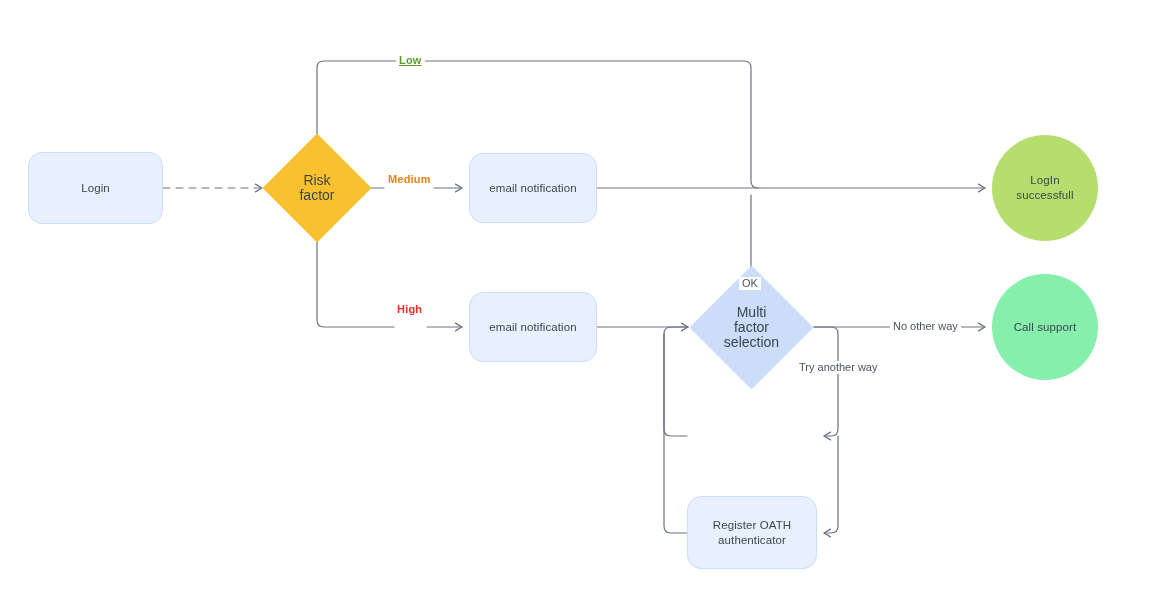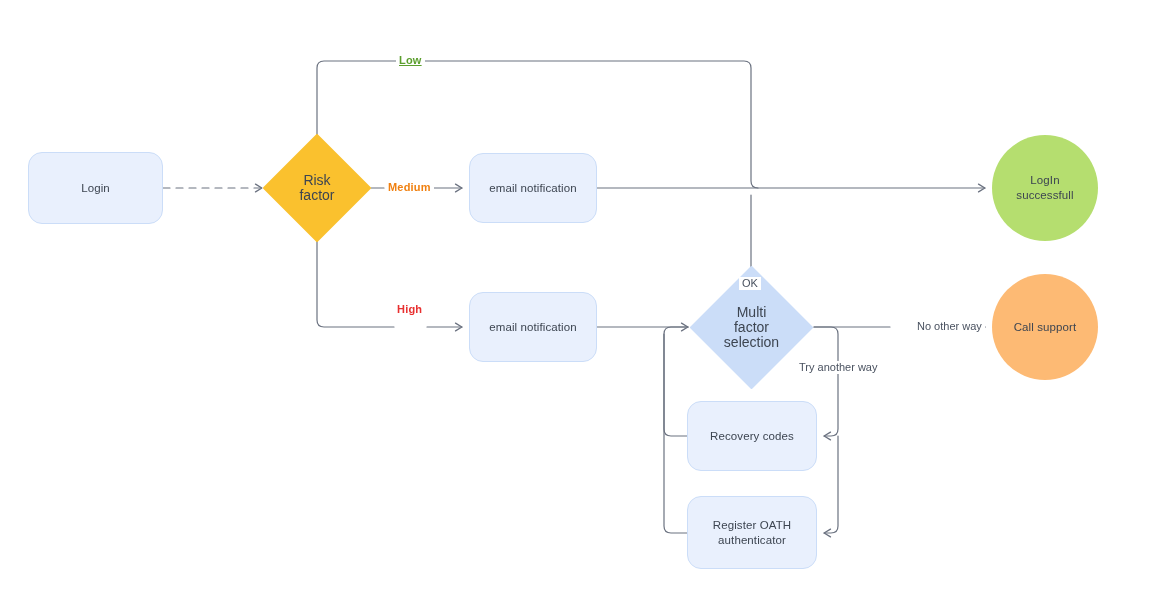--- a/index.html
+++ b/index.html
@@ -162,47 +162,44 @@
     </svg>
     <div class="diamond-label">
       <div>
         <div>Multi</div>
         <div>factor</div>
         <div>selection</div>
       </div>
     </div>
   </div>
 
-  <div class="node rbox" style="left:687px; top:401px; width:130px; height:70px;">
-    <span>Recovery codes</span>
-  </div>
 
   <div class="node rbox" style="left:687px; top:496px; width:130px; height:73px;">
     <div>
       <div>Register OATH</div>
       <div>authenticator</div>
     </div>
   </div>
 
   <div class="node circle" style="left:992px; top:135px; width:106px; height:106px; background:#b5de6f;">
     <div>
       <div>LogIn</div>
       <div>successfull</div>
     </div>
   </div>
 
-  <div class="node circle" style="left:992px; top:274px; width:106px; height:106px; background:#fdba74;">
+  <div class="node circle" style="left:992px; top:274px; width:106px; height:106px; background:#86efac;">
     <span>Call support</span>
   </div>
 
   <div class="edge-label bold" style="left:396px; top:54px; color:#5b9e2d;text-decoration:underline;">Low</div>
 
-  <div class="edge-label bold" style="left:385px; top:181px; color:#f08010;">Medium</div>
+  <div class="edge-label bold" style="left:385px; top:173px; color:#f08010;">Medium</div>
 
   <div class="edge-label bold" style="left:394px; top:303px; color:#e83030;">High</div>
 
   <div class="edge-label" style="left:739px; top:233px;margin-top:44px;">OK</div>
 
-  <div class="edge-label" style="left:890px; top:320px;margin-left:24px;">No other way</div>
+  <div class="edge-label" style="left:890px; top:320px;">No other way</div>
 
   <div class="edge-label" style="left:796px; top:361px;">Try another way</div>
 
 </div>
 
 </body></html>

